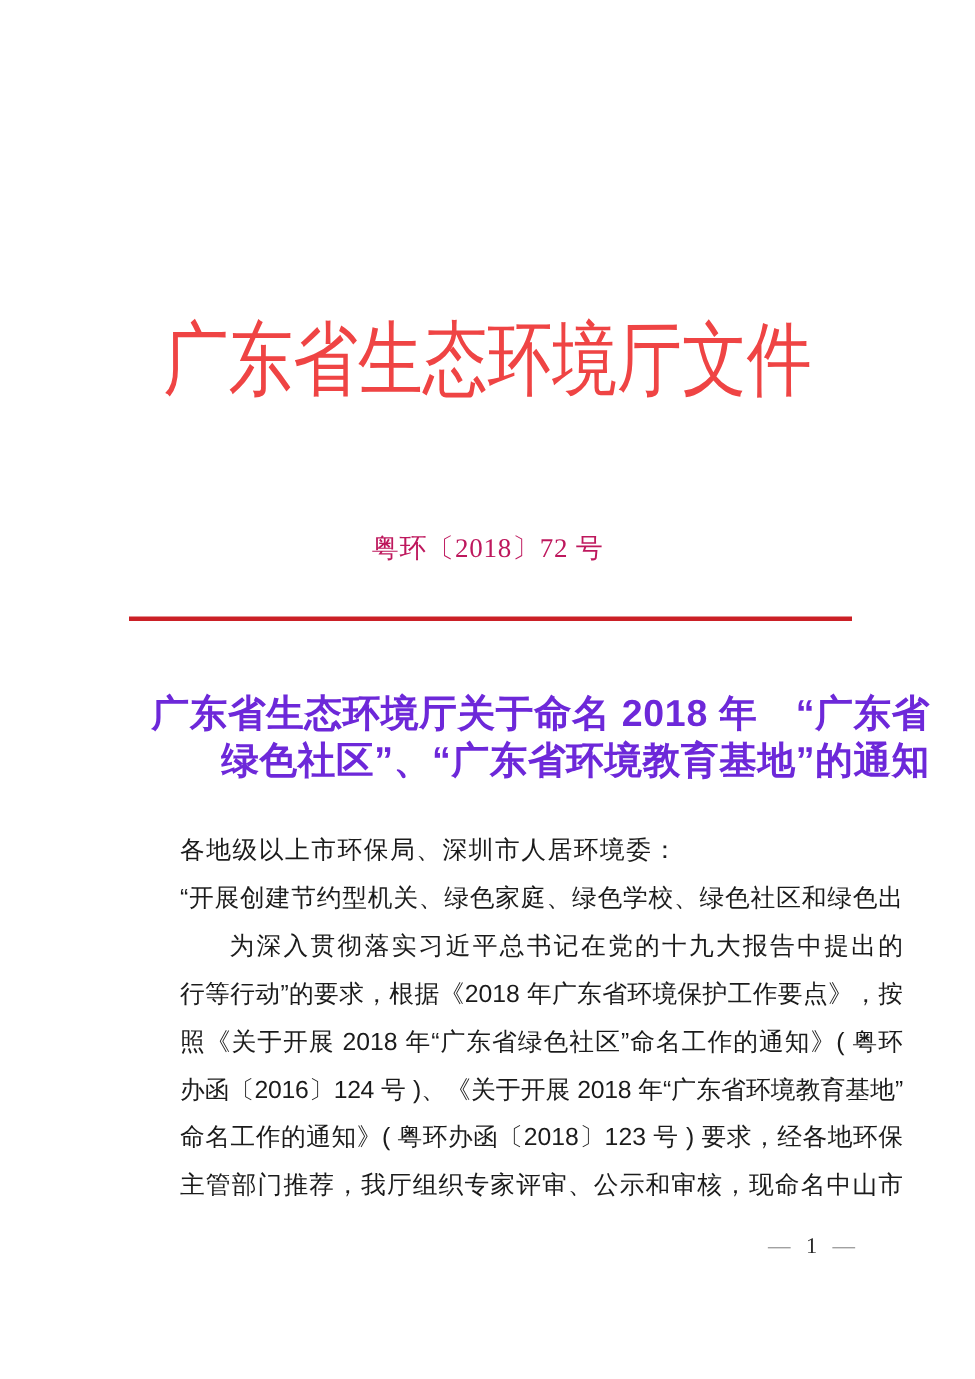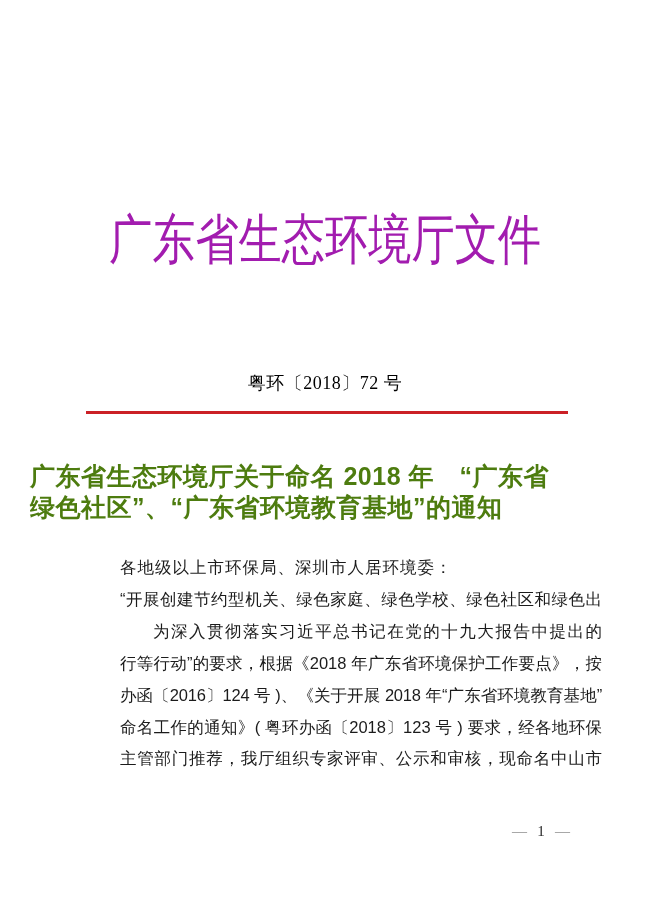--- a/index.html
+++ b/index.html
@@ -2,33 +2,33 @@
 <html><head>
 <meta charset="utf-8">
 <style>
   html,body{margin:0;padding:0;background:#ffffff;}
   .page{
     position:relative;width:650px;height:919px;background:#ffffff;overflow:hidden;
     font-family:"Liberation Sans","DejaVu Sans",sans-serif;color:#1a1a1a;
   }
   .agency-title{
     position:absolute;top:212px;left:0;width:100%;text-align:center;
-    color:#a21caf;font-family:"Liberation Serif","DejaVu Serif",serif;
+    color:#ef4444;font-family:"Liberation Serif","DejaVu Serif",serif;
     font-size:54px;line-height:56px;font-weight:400;white-space:nowrap;
   }
   .agency-title .scale{display:inline-block;transform:scaleX(0.80);transform-origin:center;}
   .doc-number{
     position:absolute;top:355px;left:0;width:100%;text-align:center;
     font-family:"Liberation Serif","DejaVu Serif",serif;
-    font-size:18px;line-height:21px;color:#000000;letter-spacing:0.5px;margin-top:18px;
+    font-size:18px;line-height:21px;color:#be185d;letter-spacing:0.5px;
   }
   .red-rule{position:absolute;left:86px;top:411px;width:482px;height:3px;background:#cb2026;}
   .subject{
-    position:absolute;top:461px;left:30px;right:30px;text-align:left;
-    font-size:25px;font-weight:700;line-height:31px;color:#4d7c0f;letter-spacing:0.5px;
+    position:absolute;top:461px;left:30px;right:30px;text-align:right;
+    font-size:25px;font-weight:700;line-height:31px;color:#6d28d9;letter-spacing:0.5px;
   }
   .body-text{
     position:absolute;left:88px;top:552px;width:482px;
     font-size:16.5px;line-height:31.9px;color:#1b1b1b;margin-left:32px;
   }
   .salutation{letter-spacing:1px;white-space:nowrap;}
   .jline{text-align:justify;text-align-last:justify;text-justify:inter-character;}
   .indent{text-indent:33px;}
   .tight{letter-spacing:-0.2px;}
   .page-num{
@@ -55,20 +55,21 @@
   <div class="subject">
     <div>广东省生态环境厅关于命名 2018 年　“广东省</div>
     <div>绿色社区”、“广东省环境教育基地”的通知</div>
   </div>
 
   <div class="body-text">
     <div class="salutation">各地级以上市环保局、深圳市人居环境委：</div>
     <div class="jline">“开展创建节约型机关、绿色家庭、绿色学校、绿色社区和绿色出</div>
     <div class="jline indent">为深入贯彻落实习近平总书记在党的十九大报告中提出的</div>
     <div class="jline">行等行动”的要求，根据《2018 年广东省环境保护工作要点》，按</div>
+    <div class="jline">照《关于开展 2018 年“广东省绿色社区”命名工作的通知》( 粤环</div>
     <div class="jline tight">办函〔2016〕124 号 )、《关于开展 2018 年“广东省环境教育基地”</div>
     <div class="jline">命名工作的通知》( 粤环办函〔2018〕123 号 ) 要求，经各地环保</div>
     <div class="jline">主管部门推荐，我厅组织专家评审、公示和审核，现命名中山市</div>
   </div>
 
   <div class="page-num">
     <span class="dash">—</span>
     <span class="num">1</span>
     <span class="dash">—</span>
   </div>

